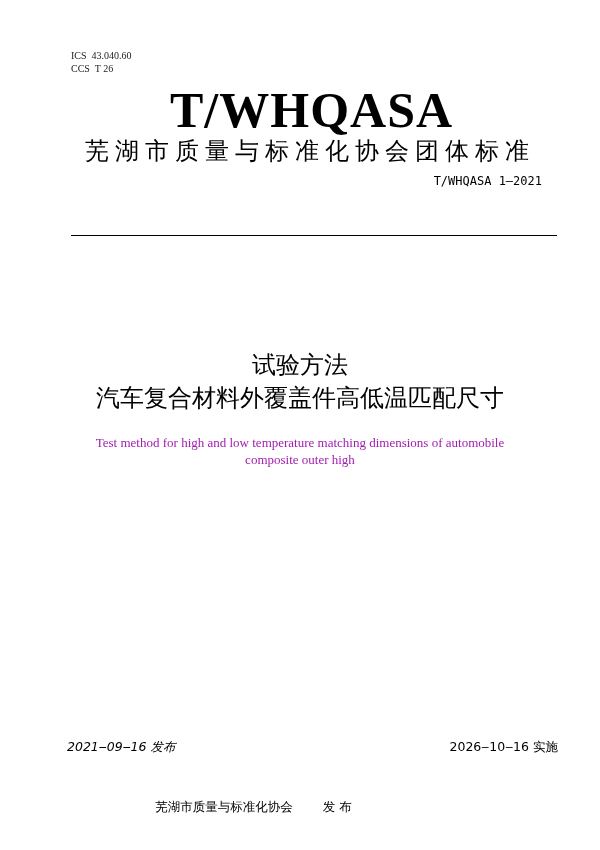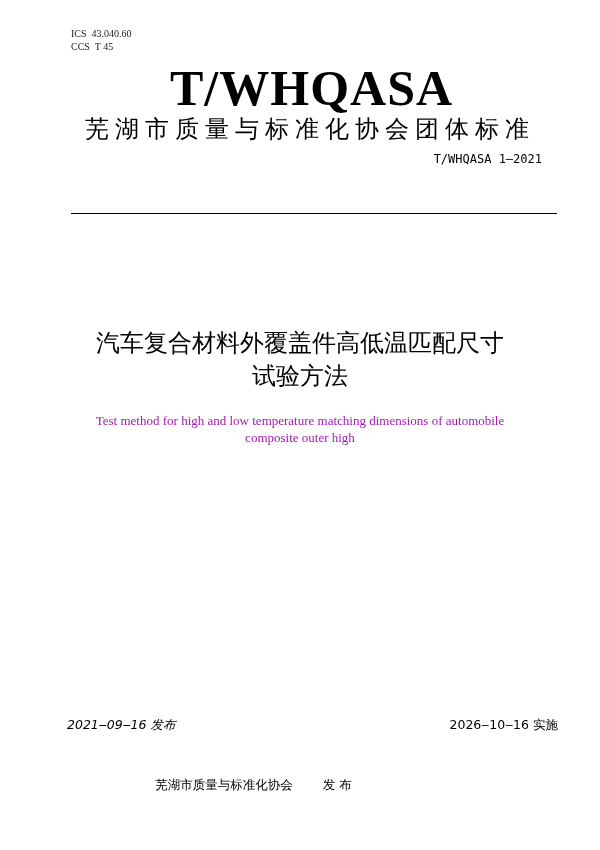--- a/index.html
+++ b/index.html
@@ -8,21 +8,21 @@
       background: #ffffff;
     }
     body {
       width: 600px;
       height: 850px;
       position: relative;
       overflow: hidden;
       color: #000;
       font-family: "DejaVu Sans", sans-serif;
     }
-    .abs { position: absolute; }
+    .abs { position: absolute; margin-top: 22px; }
     .codes {
       left: 71px; top: 27px;
       font-family: "Liberation Serif", serif;
       font-size: 10px;
       line-height: 13px;
       color: #222;
     }
     .codes div { white-space: pre; }
     .brand {
       left: 170px; top: 62px; width: 380px;
@@ -80,34 +80,34 @@
       font-size: 12.5px;
       line-height: 16px;
     }
     .publisher .gap { display: inline-block; width: 30px; }
   </style>
 </head>
 <body>
 
 <div class="abs codes">
   <div>ICS  43.040.60</div>
-  <div>CCS  T 45</div>
+  <div>CCS  T 26</div>
 </div>
 
 <div class="abs brand">T/WHQASA</div>
 
 <div class="abs org-title">芜湖市质量与标准化协会团体标准</div>
 
 <div class="abs std-no">T/WHQASA 1—2021</div>
 
 <div class="abs rule"></div>
 
 <div class="abs cn-title">
+  <div>试验方法</div>
   <div>汽车复合材料外覆盖件高低温匹配尺寸</div>
-  <div>试验方法</div>
 </div>
 
 <div class="abs en-title">
   <div>Test method for high and low temperature matching dimensions of automobile</div>
   <div>composite outer high</div>
 </div>
 
 <div class="abs date date-left">2021‒09‒16 发布</div>
 <div class="abs date date-right">2026‒10‒16 实施</div>
 

